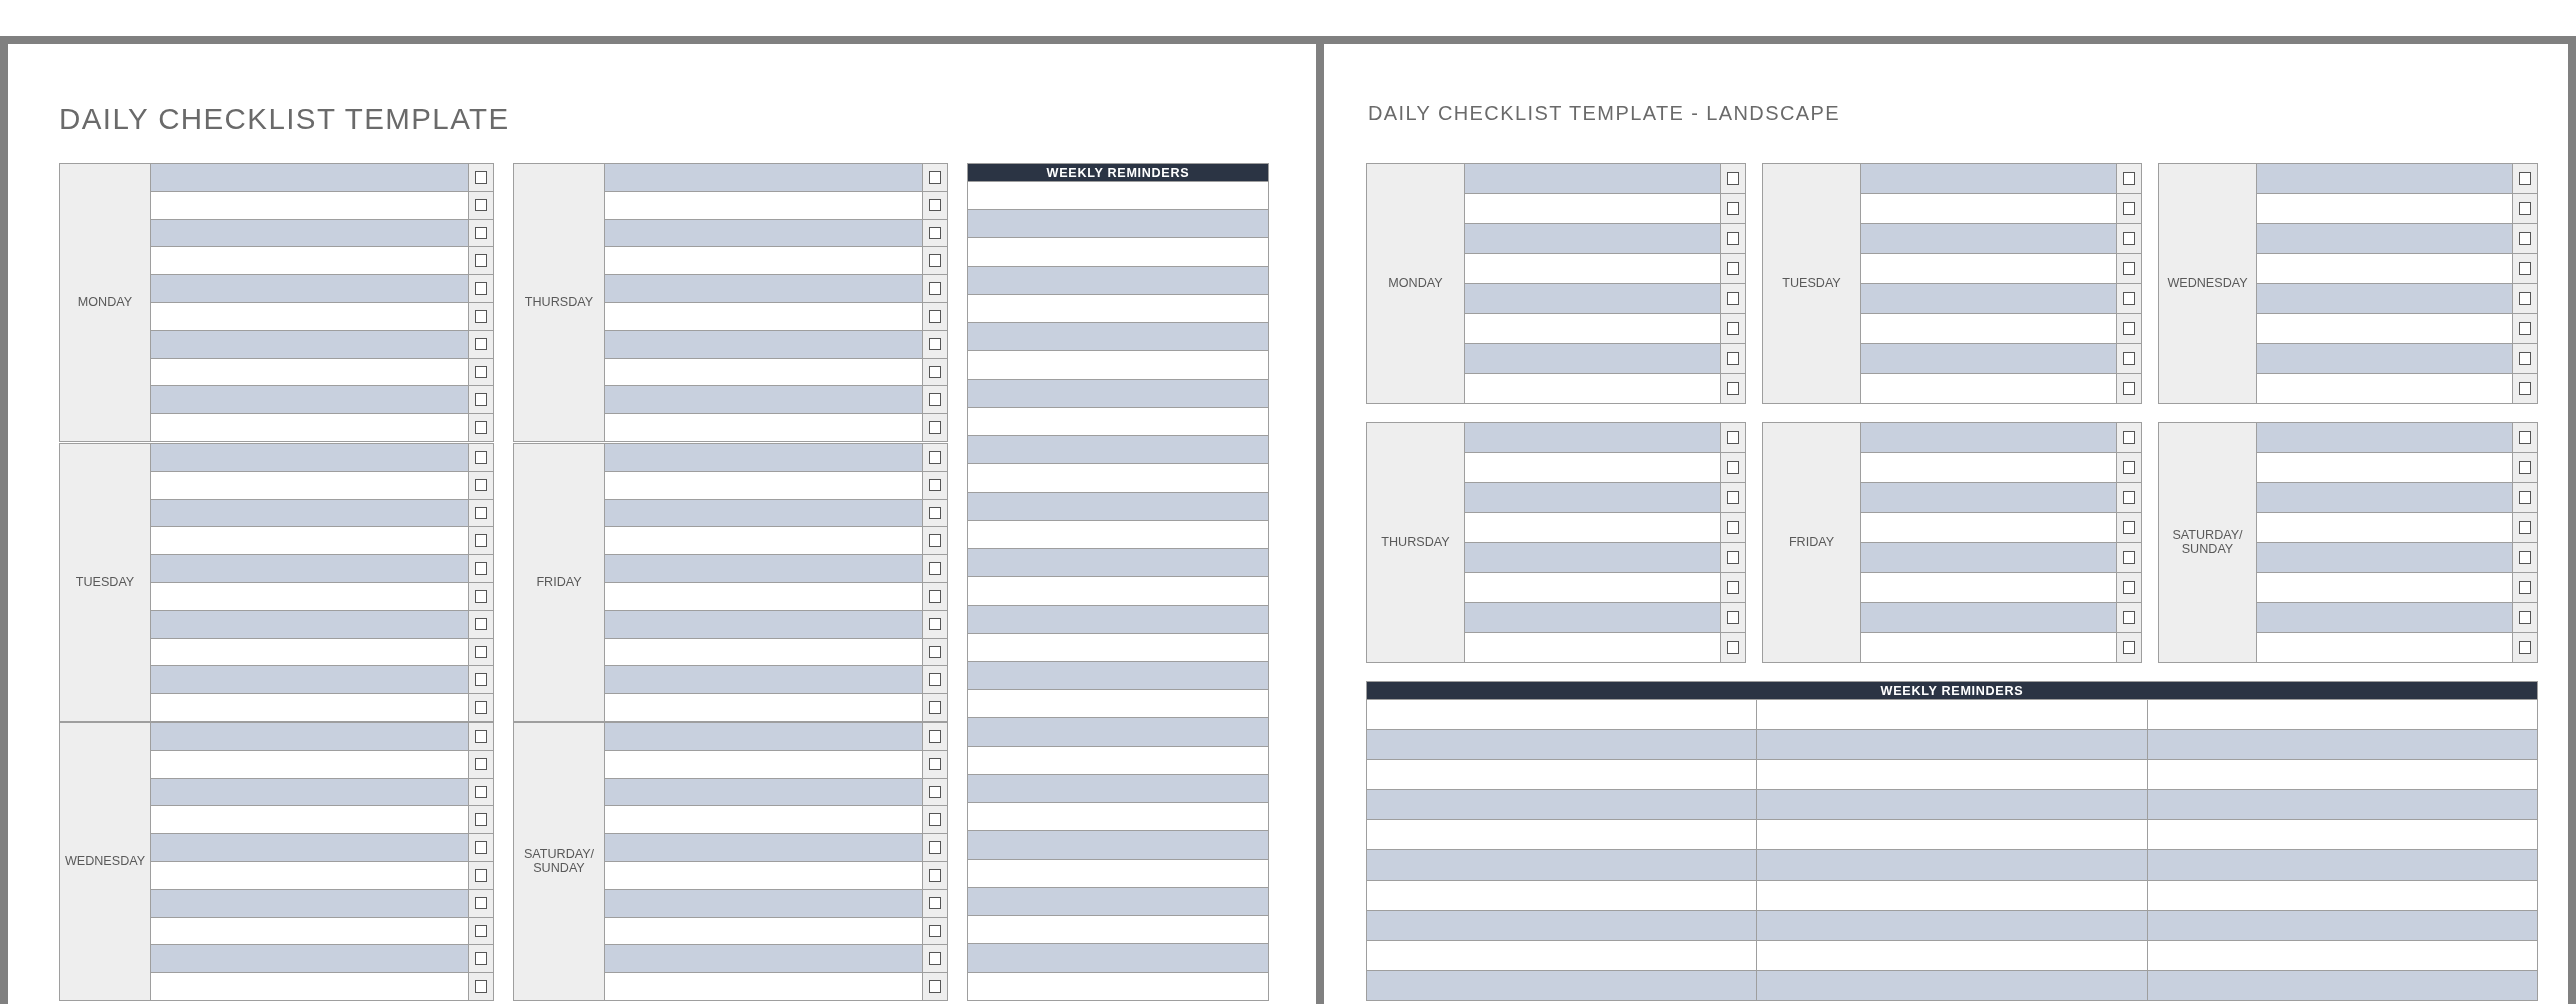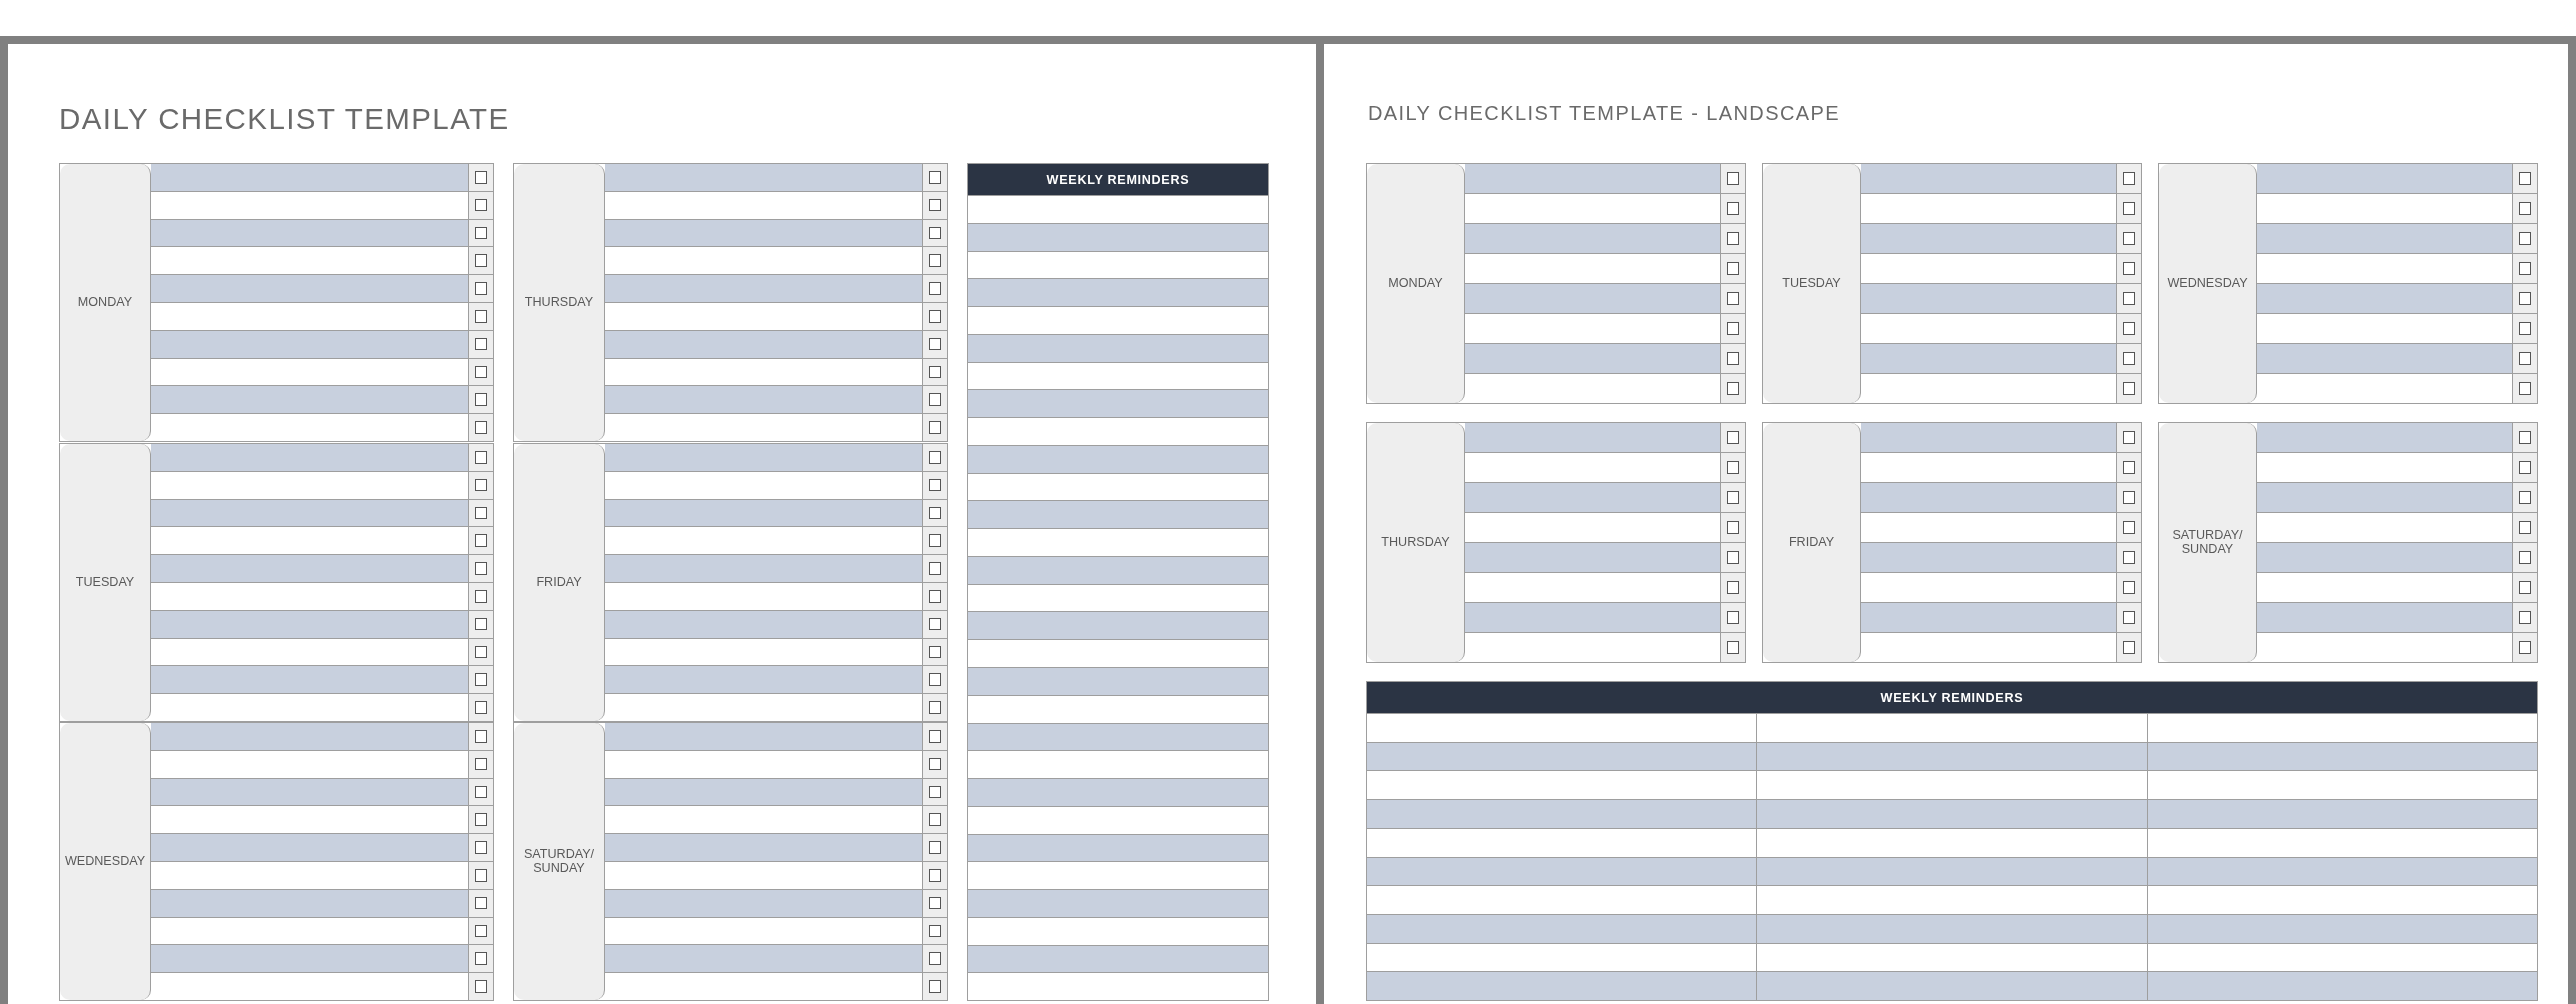--- a/index.html
+++ b/index.html
@@ -51,21 +51,20 @@
   .day-label {
     background: var(--light-grey);
     border-right: 1.4px solid var(--grey-border);
     display: flex;
     align-items: center;
     justify-content: center;
     color: var(--text-grey);
     font-size: 12.6px;
     text-align: center;
     line-height: 1.1;
-    border-radius: 10px;
   }
   .rows { flex: 1; display: flex; flex-direction: column; }
   .row {
     flex: 1;
     display: flex;
     border-bottom: 1.4px solid var(--grey-border);
   }
   .row:last-child { border-bottom: none; }
   .row .cell-text {
     flex: 1;
@@ -90,21 +89,21 @@
     border: 1.4px solid var(--grey-border);
     display: flex; flex-direction: column;
   }
   .wr-header {
     background: var(--header-dark);
     color: #ffffff;
     font-weight: bold;
     font-size: 12.6px;
     letter-spacing: 0.7px;
     display:flex; align-items:center; justify-content:center;
-    height: 32px;
+    height: 18px;
     border-bottom: 1.4px solid var(--grey-border);
   }
   .wr-rows-port { flex:1; display:flex; flex-direction:column; }
   .wr-row-port {
     flex:1;
     border-bottom: 1.4px solid var(--grey-border);
   }
   .wr-row-port:last-child { border-bottom:none; }
   .wr-row-port.blue { background: var(--blue-row); }
   .wr-row-port.white { background: var(--white-row); }

